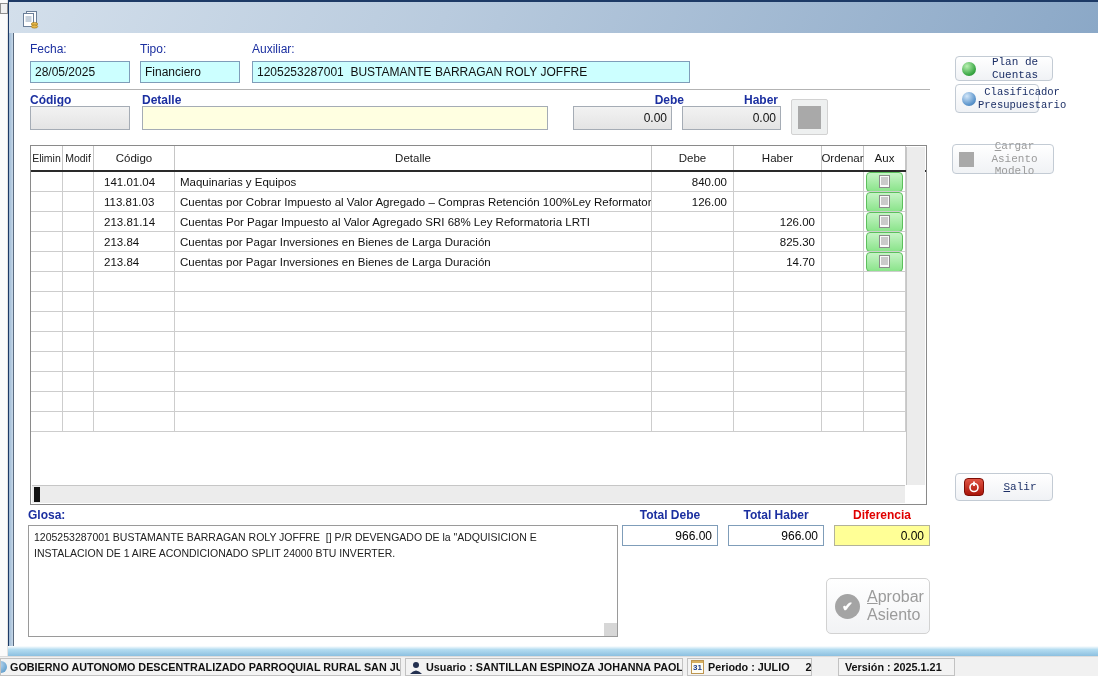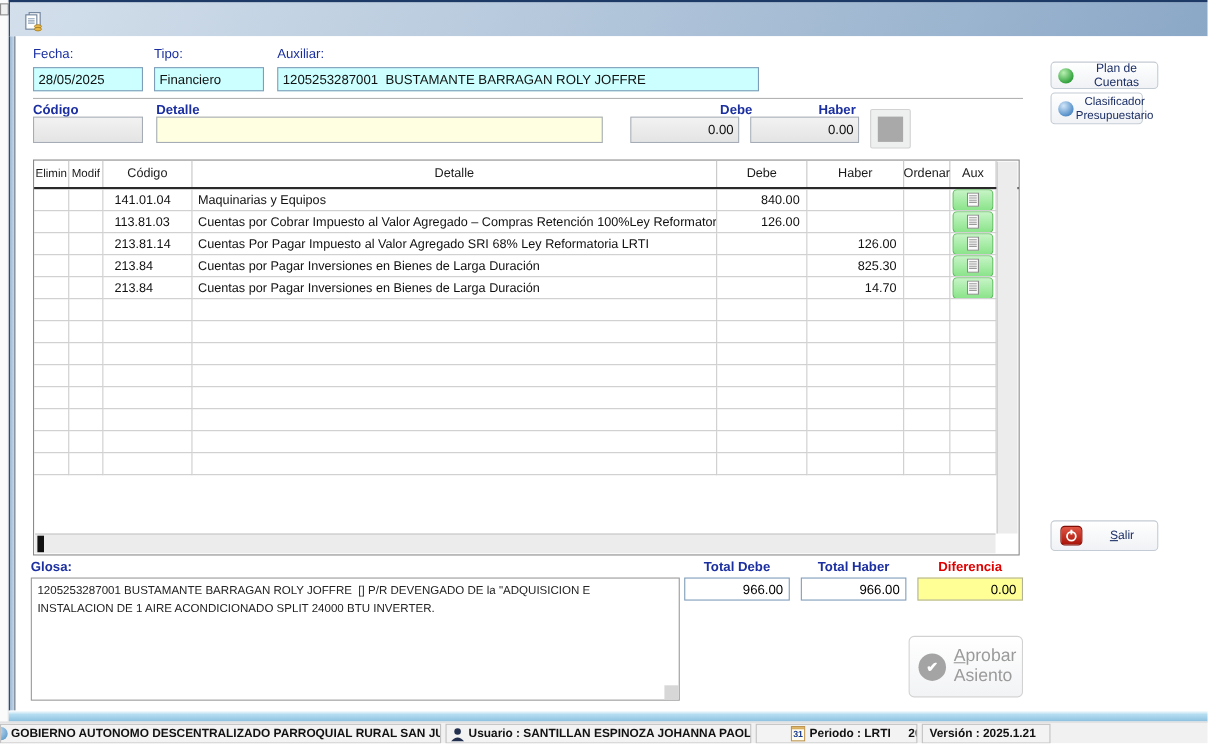--- a/index.html
+++ b/index.html
@@ -49,21 +49,21 @@
   .grid-head .c-codigo,.grid-head .c-detalle,.grid-head .c-debe,.grid-head .c-haber{ justify-content:center; padding:0; }
   .aux-btn { width:37px; height:20px; background:linear-gradient(#c6f4c6,#8ae48a); border:1px solid #5cbf5c;
              border-radius:4px; display:flex; align-items:center; justify-content:center; cursor:pointer; }
   .vscroll { position:absolute; top:1px; right:1px; bottom:19px; width:19px; background:#ececec; border-left:1px solid #c6c6c6; }
   .hscroll { position:absolute; left:1px; right:21px; bottom:1px; height:18px; background:#ececec; border-top:1px solid #c6c6c6; }
   .hthumb { position:absolute; left:2px; top:1px; width:6px; height:15px; background:#111; }
 
   
   .side-btn { position:absolute; display:flex; align-items:center; background:linear-gradient(#ffffff,#f0f2f5);
               border:1px solid #c3cbd4; border-radius:4px; font-size:11px; color:#1c2f66; cursor:pointer; }
-  .side-btn .txt { flex:1; text-align:center; line-height:1.15; }
+  .side-btn .txt { flex:1; text-align:center; line-height:1.15;font-family:Liberation Mono, monospace; }
   .side-btn.disabled { color:#9b9b9b; }
   .sphere { width:14px; height:14px; border-radius:50%; margin:0 2px 0 6px; flex:none; }
   .sphere.green { background:radial-gradient(circle at 35% 30%, #b9f0b2, #3ba845 65%, #1e7a2b); }
   .sphere.blue  { background:radial-gradient(circle at 35% 30%, #d2e6f8, #5c95cc 65%, #3a6ea5); }
   .mini-gray-sq { width:15px; height:15px; background:#a9a9a9; margin:0 2px 0 6px; flex:none; }
   .power-icon { width:20px; height:18px; border-radius:4px; margin:0 4px 0 8px; flex:none;
                 background:linear-gradient(#e05545,#a91408); border:1px solid #7e0d05;
                 display:flex; align-items:center; justify-content:center; }
   .u-first::first-letter { text-decoration:underline; }
 
@@ -338,20 +338,24 @@
   </div>
 
   <div class="side-btn" style="left:955px;top:56px;width:98px;height:25px;">
     <div class="sphere green"></div>
     <div class="txt">Plan de Cuentas</div>
   </div>
   <div class="side-btn" style="left:955px;top:84px;width:84px;height:29px;">
     <div class="sphere blue"></div>
     <div class="txt" style="font-size:10.5px;">Clasificador Presupuestario</div>
   </div>
+  <div class="side-btn disabled" style="left:952px;top:144px;width:102px;height:30px;">
+    <div class="mini-gray-sq"></div>
+    <div class="txt u-first">Cargar Asiento Modelo</div>
+  </div>
   <div class="side-btn" style="left:955px;top:473px;width:98px;height:28px;">
     <div class="power-icon">
       <svg width="12" height="12" viewBox="0 0 12 12">
           <circle cx="6" cy="6.5" r="4" fill="none" stroke="#fff" stroke-width="1.6"></circle>
           <line x1="6" y1="0.5" x2="6" y2="5" stroke="#fff" stroke-width="1.8"></line>
         </svg>
     </div>
     <div class="txt u-first">Salir</div>
   </div>
 
@@ -377,23 +381,23 @@
       <div class="sb-icon-circle"></div>
       <span style="margin-left:3px;">GOBIERNO AUTONOMO DESCENTRALIZADO PARROQUIAL RURAL SAN JUAN</span>
     </div>
     <div class="sb-panel" style="left:405px;width:278px;">
       <svg width="12" height="13" style="margin:0 4px 0 4px;flex:none;">
         <circle cx="6" cy="4" r="3" fill="#23304f"></circle>
           <path d="M0,13 Q6,6 12,13 Z" fill="#23304f"></path>
       </svg>
       <span>Usuario : SANTILLAN ESPINOZA JOHANNA PAOLA</span>
     </div>
-    <div class="sb-panel" style="left:687px;width:147px;padding-left:28px;">
+    <div class="sb-panel" style="left:687px;width:125px;">
       <div class="cal-icon">31</div>
-      <span>Periodo : LRTI</span>
+      <span>Periodo : JULIO</span>
       <span style="margin-left:16px;">2025</span>
     </div>
     <div class="sb-panel" style="left:838px;width:117px;padding-left:6px;">
       <span>Versión : 2025.1.21</span>
     </div>
   </div>
 
 </div>
 
 </body></html>

